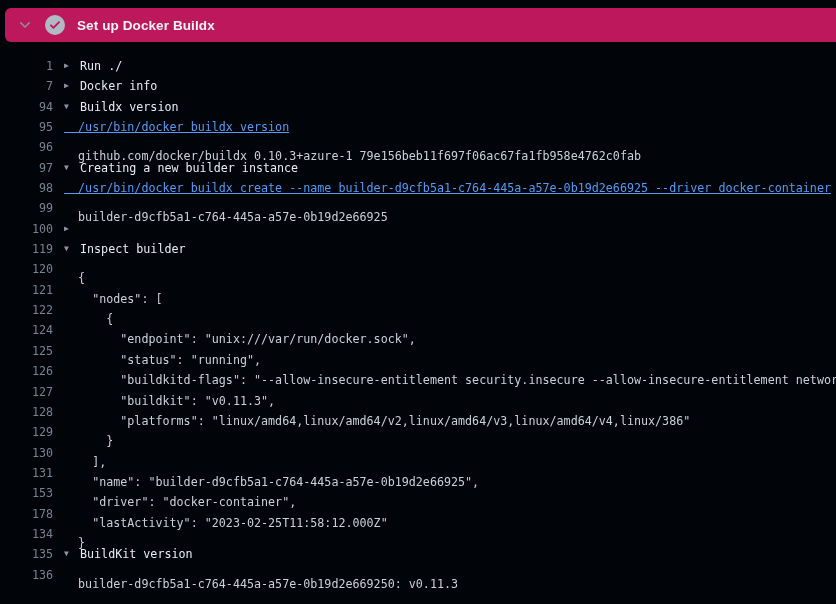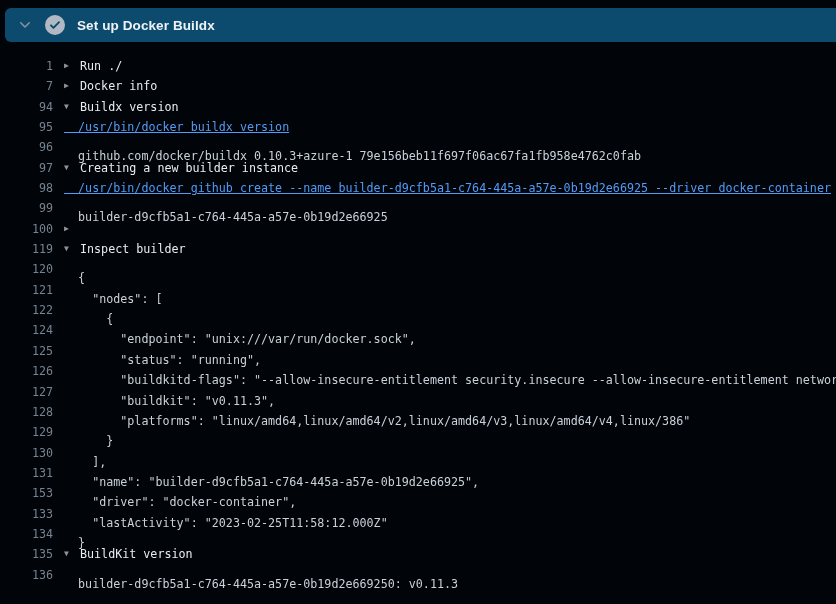--- a/index.html
+++ b/index.html
@@ -7,21 +7,21 @@
     padding: 0;
     width: 836px;
     height: 604px;
     background: #010409;
     overflow: hidden;
     font-family: "DejaVu Sans Mono", "Liberation Mono", monospace;
   }
   .step-header {
     margin: 8px 0 0 5px;
     height: 34px;
-    background: #0c4a6e;
+    background: #be185d;
     border-radius: 6px 0 0 6px;
     display: flex;
     align-items: center;
     cursor: pointer;
   }
   .chev {
     flex: none;
     width: 16px;
     height: 16px;
     margin-left: 12px;
@@ -124,21 +124,21 @@
         <span class="num">96</span>
         <span class="content output">  github.com/docker/buildx 0.10.3+azure-1 79e156beb11f697f06ac67fa1fb958e4762c0fab</span>
       </div>
       <div class="row grouprow">
         <span class="num">97</span>
         <span class="marker">▼</span>
         <span class="content group">Creating a new builder instance</span>
       </div>
       <div class="row">
         <span class="num">98</span>
-        <span class="content command">  /usr/bin/docker github create --name builder-d9cfb5a1-c764-445a-a57e-0b19d2e66925 --driver docker-container</span>
+        <span class="content command">  /usr/bin/docker buildx create --name builder-d9cfb5a1-c764-445a-a57e-0b19d2e66925 --driver docker-container</span>
       </div>
       <div class="row">
         <span class="num">99</span>
         <span class="content output">  builder-d9cfb5a1-c764-445a-a57e-0b19d2e66925</span>
       </div>
       <div class="row grouprow">
         <span class="num">100</span>
         <span class="marker">▶</span>
       </div>
       <div class="row grouprow">
@@ -188,21 +188,21 @@
       </div>
       <div class="row">
         <span class="num">131</span>
         <span class="content output">    "name": "builder-d9cfb5a1-c764-445a-a57e-0b19d2e66925",</span>
       </div>
       <div class="row">
         <span class="num">153</span>
         <span class="content output">    "driver": "docker-container",</span>
       </div>
       <div class="row">
-        <span class="num">133</span>
+        <span class="num">178</span>
         <span class="content output">    "lastActivity": "2023-02-25T11:58:12.000Z"</span>
       </div>
       <div class="row">
         <span class="num">134</span>
         <span class="content output">  }</span>
       </div>
       <div class="row grouprow">
         <span class="num">135</span>
         <span class="marker">▼</span>
         <span class="content group">BuildKit version</span>

